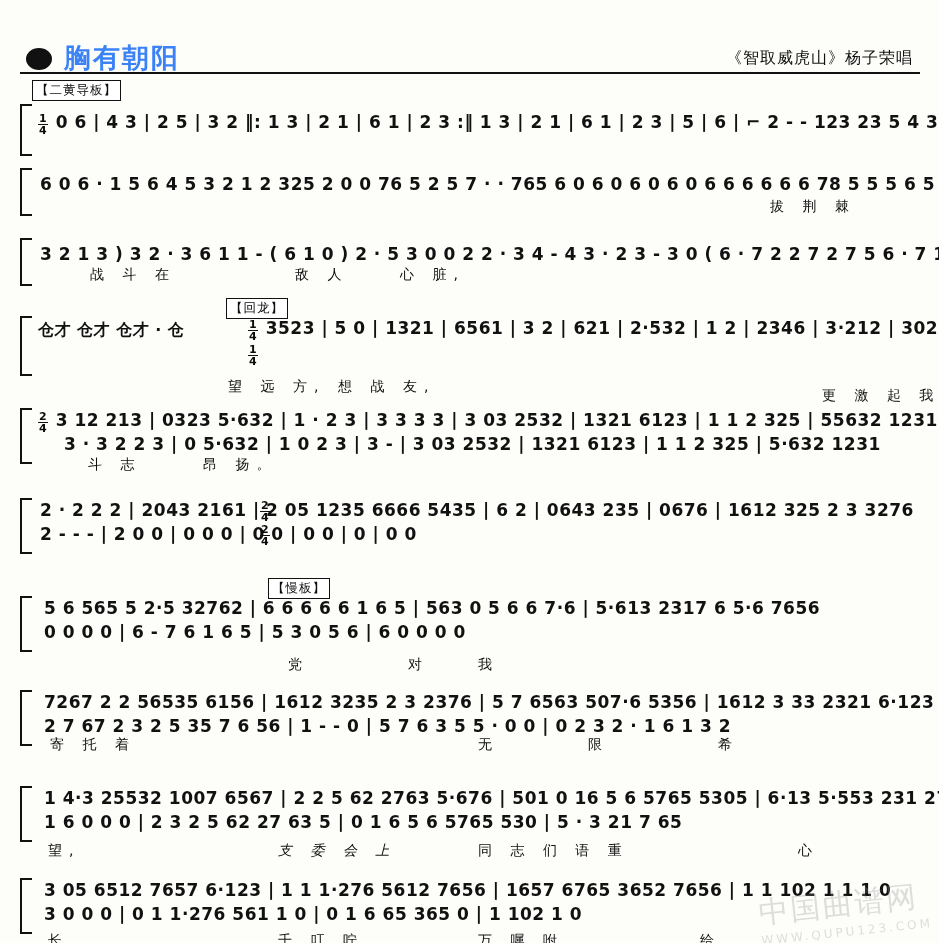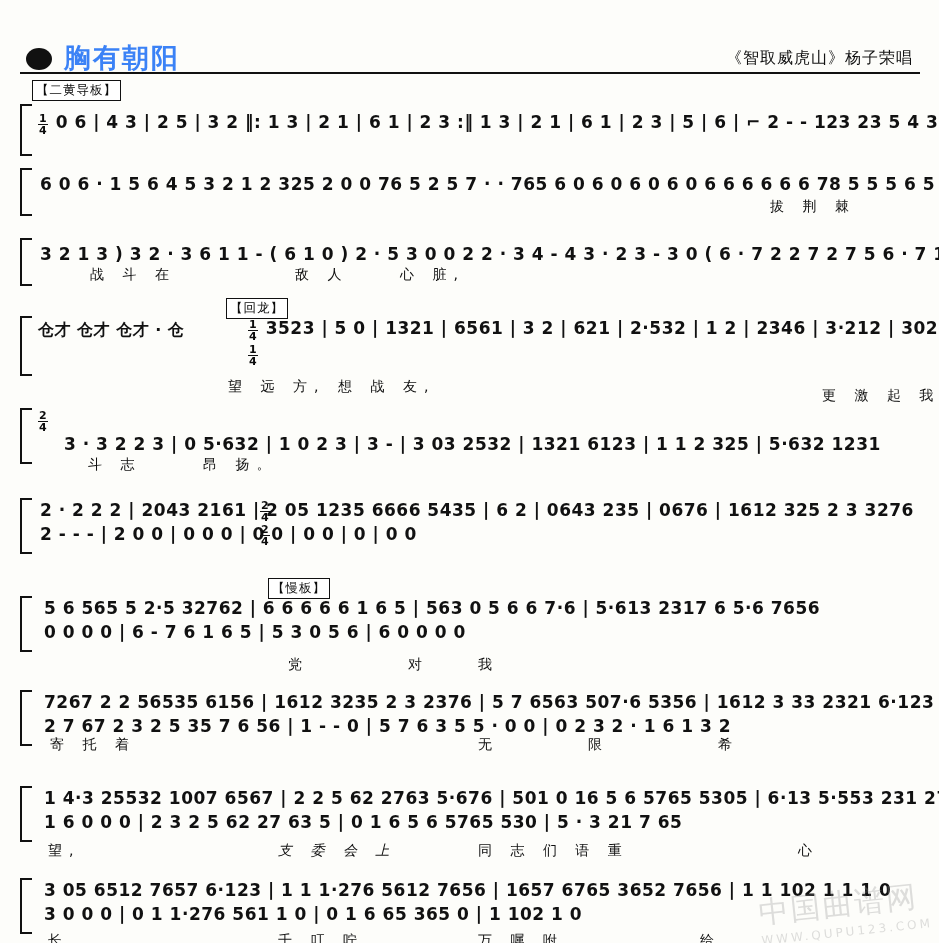--- a/index.html
+++ b/index.html
@@ -122,20 +122,21 @@
     </div>
   </div>
   <div class="abs lyric" style="left:228px;top:378px;">望 远 方,</div>
   <div class="abs lyric" style="left:338px;top:378px;">想 战 友,</div>
   <div class="abs lyric" style="left:822px;top:378px;margin-top:9px;">更 激 起 我</div>
 
   <div class="sys" style="top:408px;">
     <div class="bracket" style="height:52px;"></div>
     <div class="abs" style="left:18px;top:2px;">
       <span class="ts"><b>2</b><i>4</i></span>
+      <span class="notes">3 12 213 | 0323 5·632 | 1 · 2 3 | 3 3 3 3 | 3 03 2532 | 1321 6123 | 1 1 2 325 | 55632 1231</span>
     </div>
     <div class="abs notes" style="left:44px;top:26px;">3 · 3 2 2 3 | 0 5·632 | 1 0 2 3 | 3 - | 3 03 2532 | 1321 6123 | 1 1 2 325 | 5·632 1231</div>
   </div>
   <div class="abs lyric" style="left:88px;top:456px;">斗 志</div>
   <div class="abs lyric" style="left:188px;top:456px;margin-left:15px;">昂 扬。</div>
 
   <div class="sys" style="top:498px;">
     <div class="bracket" style="height:52px;"></div>
     <div class="abs notes" style="left:20px;top:2px;">2 · 2 2 2 | 2043 2161 | 2 05 1235 6666 5435 | 6 2 | 0643 235 | 0676 | 1612 325 2 3 3276</div>
     <div class="abs" style="left:20px;top:26px;">

